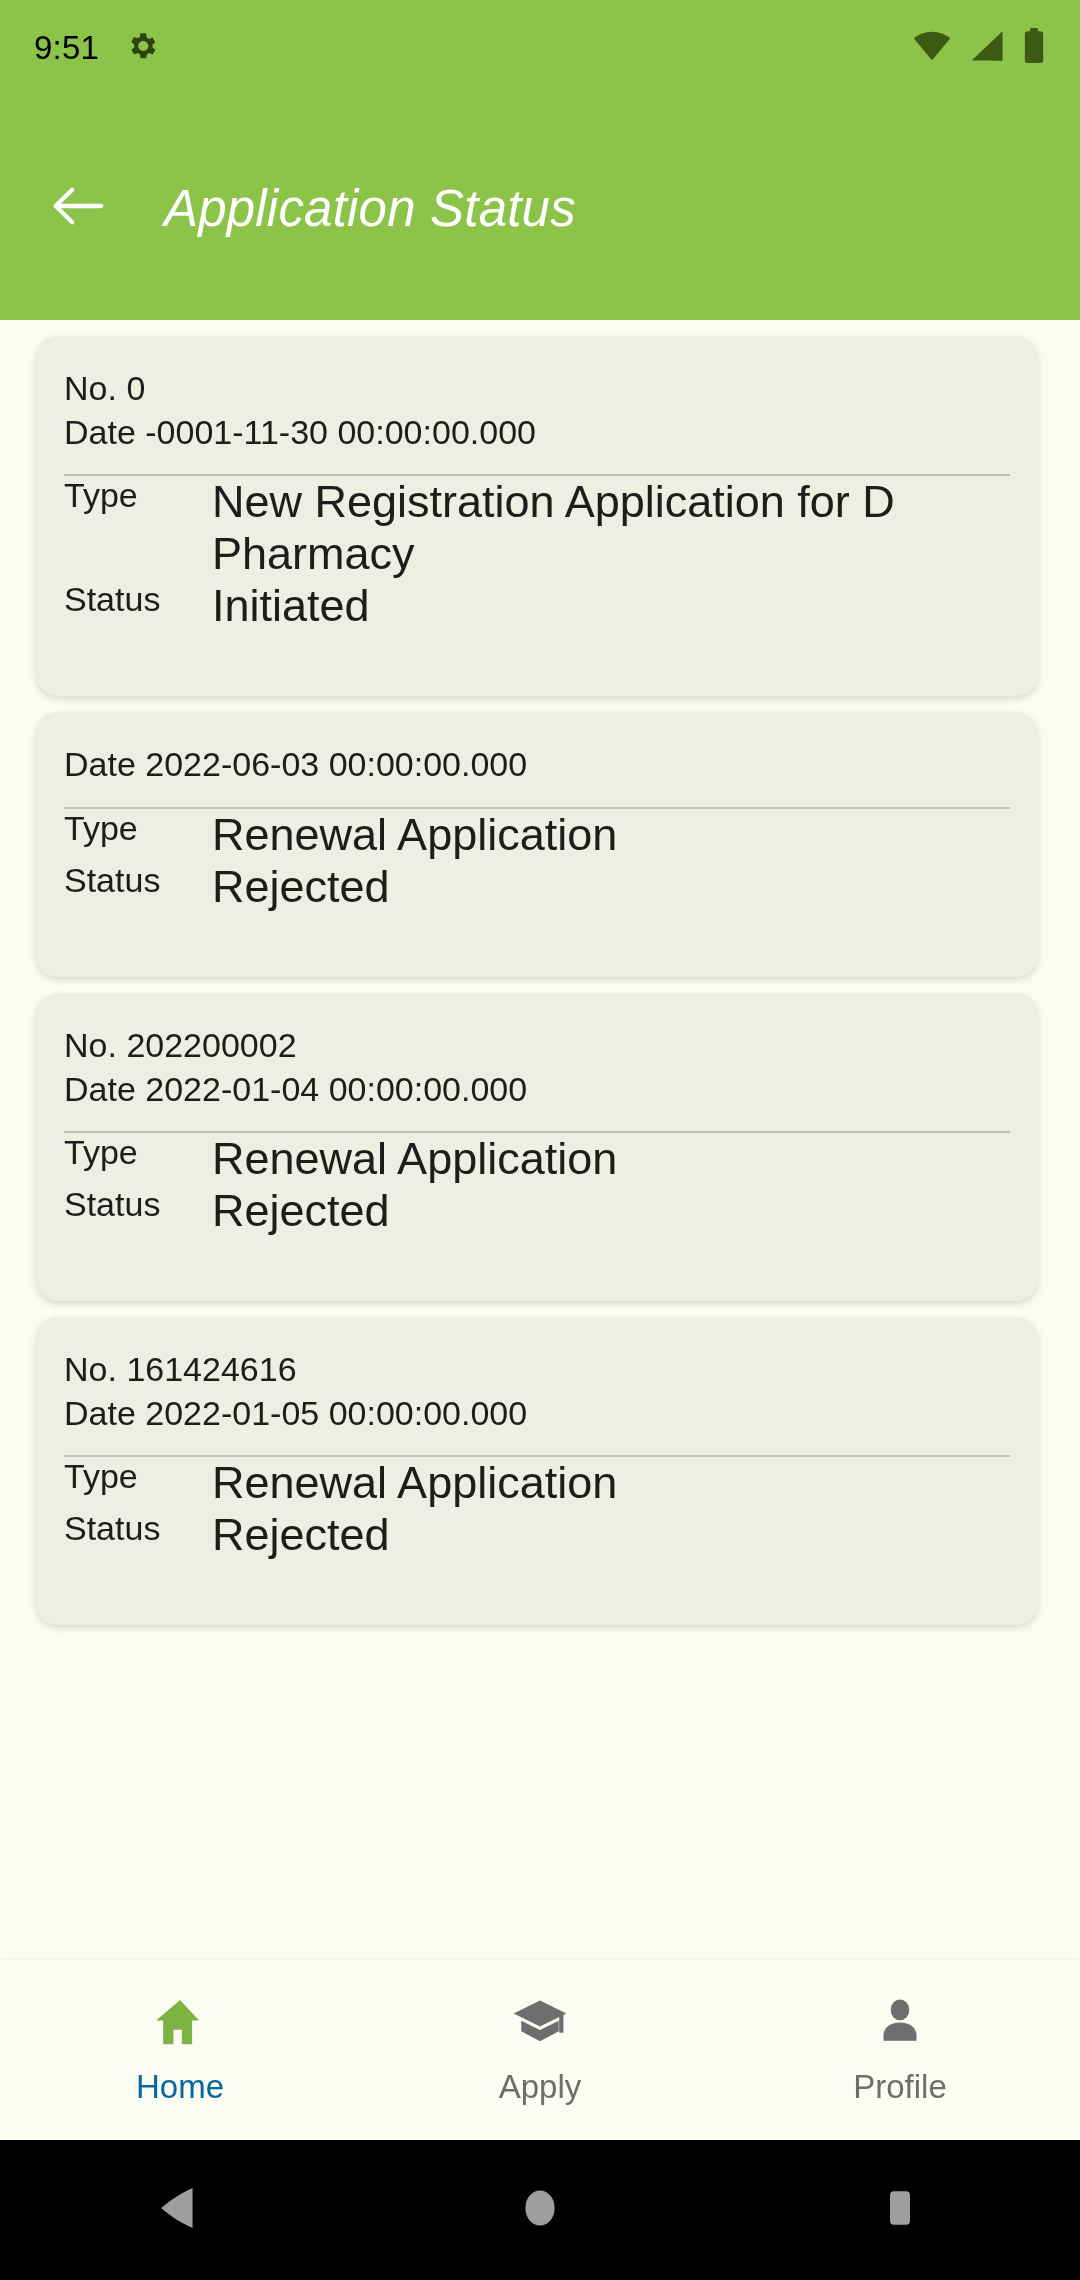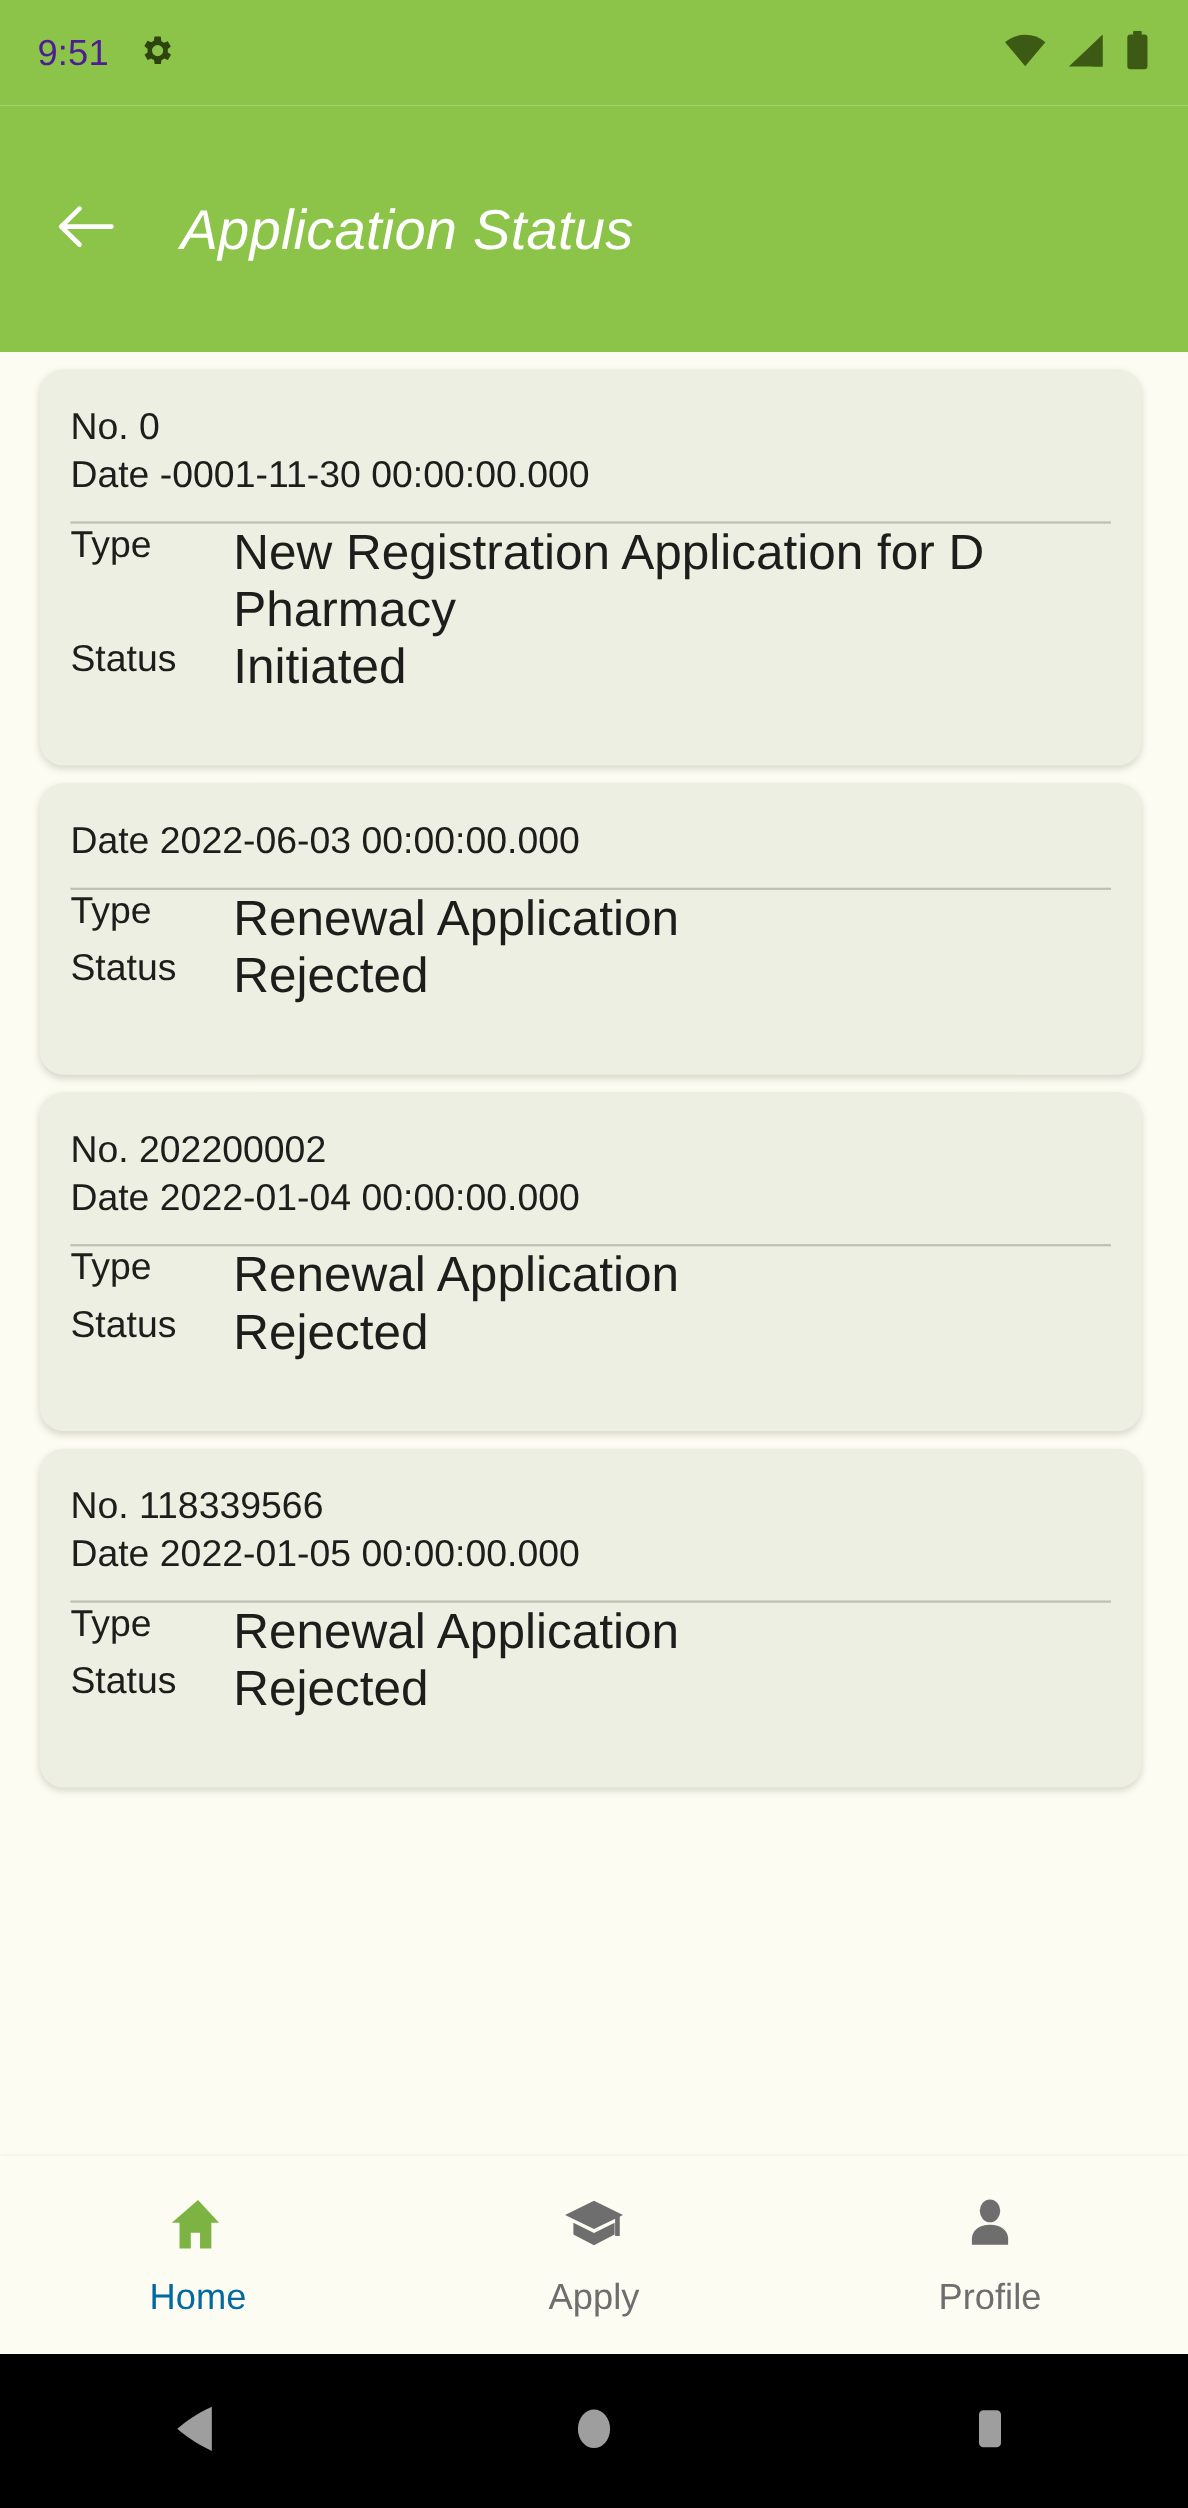--- a/index.html
+++ b/index.html
@@ -12,21 +12,21 @@
   .phone { position:relative; width:1080px; height:2280px; background:#FDFCF3; }
 
   
   .status-bar {
     position:absolute; top:0; left:0; width:1080px; height:96px;
     background:#8CC449;
     display:flex; align-items:center; justify-content:space-between;
     padding:0 34px;
   }
   .sb-left { display:flex; align-items:center; gap:26px; }
-  .sb-clock { font-size:33px; color:#4c1d95; letter-spacing:.2px;text-align:right; }
+  .sb-clock { font-size:33px; color:#000000; letter-spacing:.2px;text-align:right; }
   .sb-right { display:flex; align-items:center; gap:16px; }
   .ic { display:block; }
 
   
   .app-bar {
     position:absolute; top:96px; left:0; width:1080px; height:224px;
     background:#8CC449; display:flex; align-items:center;font-style:italic;
   }
   .back-btn {
     width:120px; height:120px; margin-left:20px;
@@ -189,21 +189,21 @@
         <div class="kv-key">Status</div>
         <div class="kv-val">Rejected</div>
       </div>
       <div class="card-foot"></div>
     </div>
 
     <div class="card">
       <div class="card-head">
         <div class="card-line">
           <span>No.</span>
-          <span>118339566</span>
+          <span>161424616</span>
         </div>
         <div class="card-line">
           <span>Date</span>
           <span>2022-01-05 00:00:00.000</span>
         </div>
       </div>
       <div class="divider"></div>
       <div class="kv">
         <div class="kv-key">Type</div>
         <div class="kv-val">Renewal Application</div>

